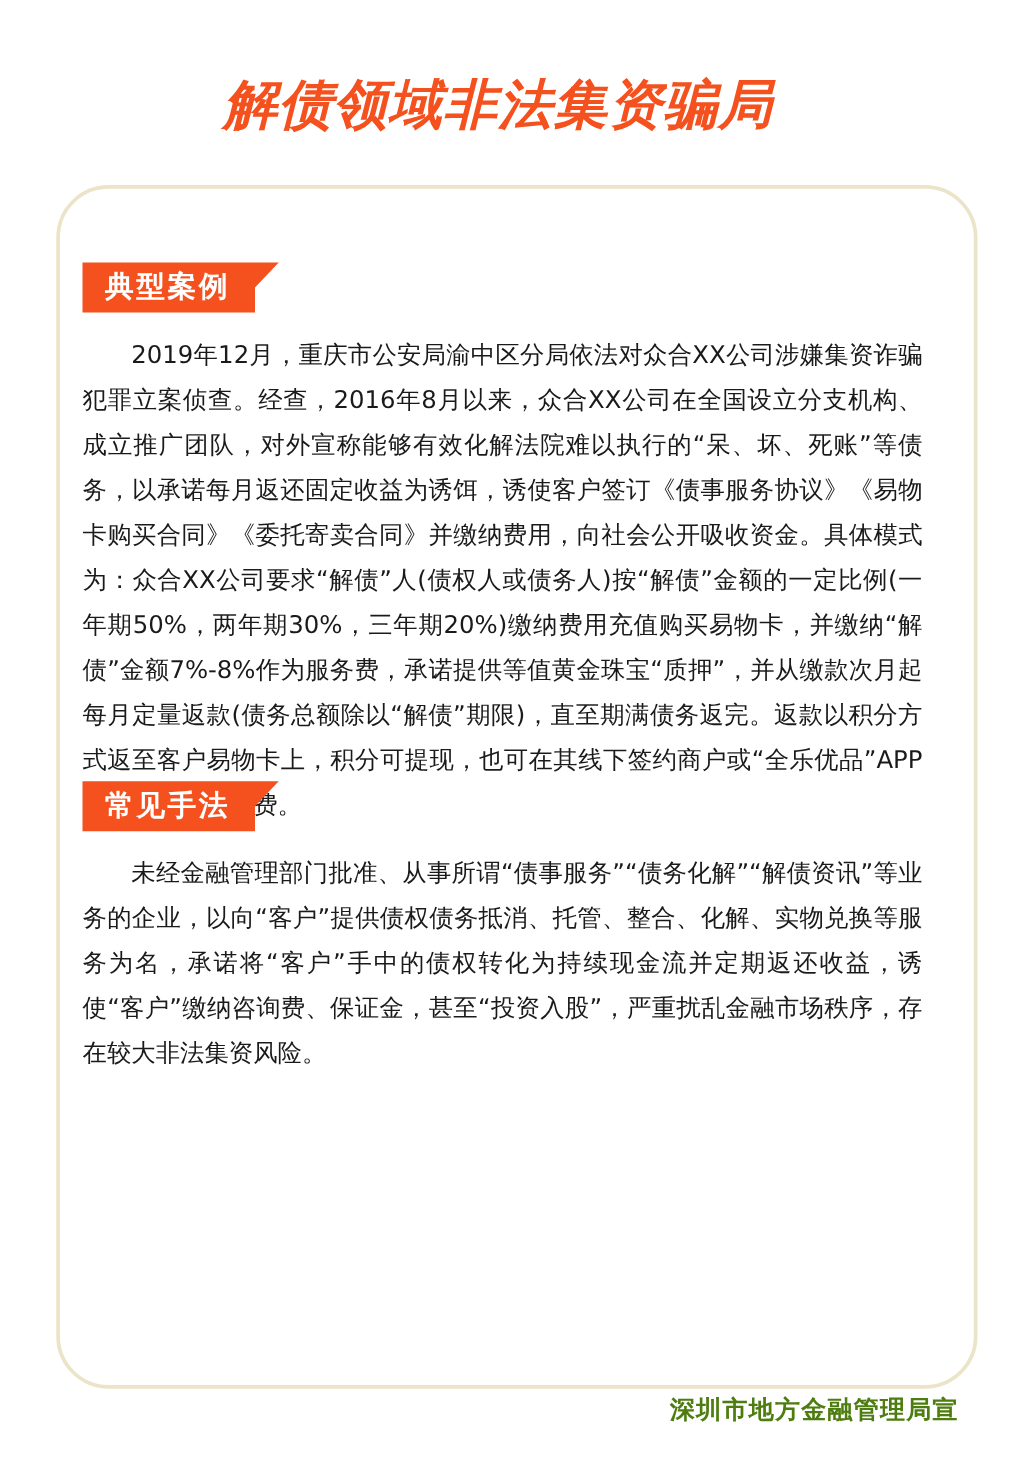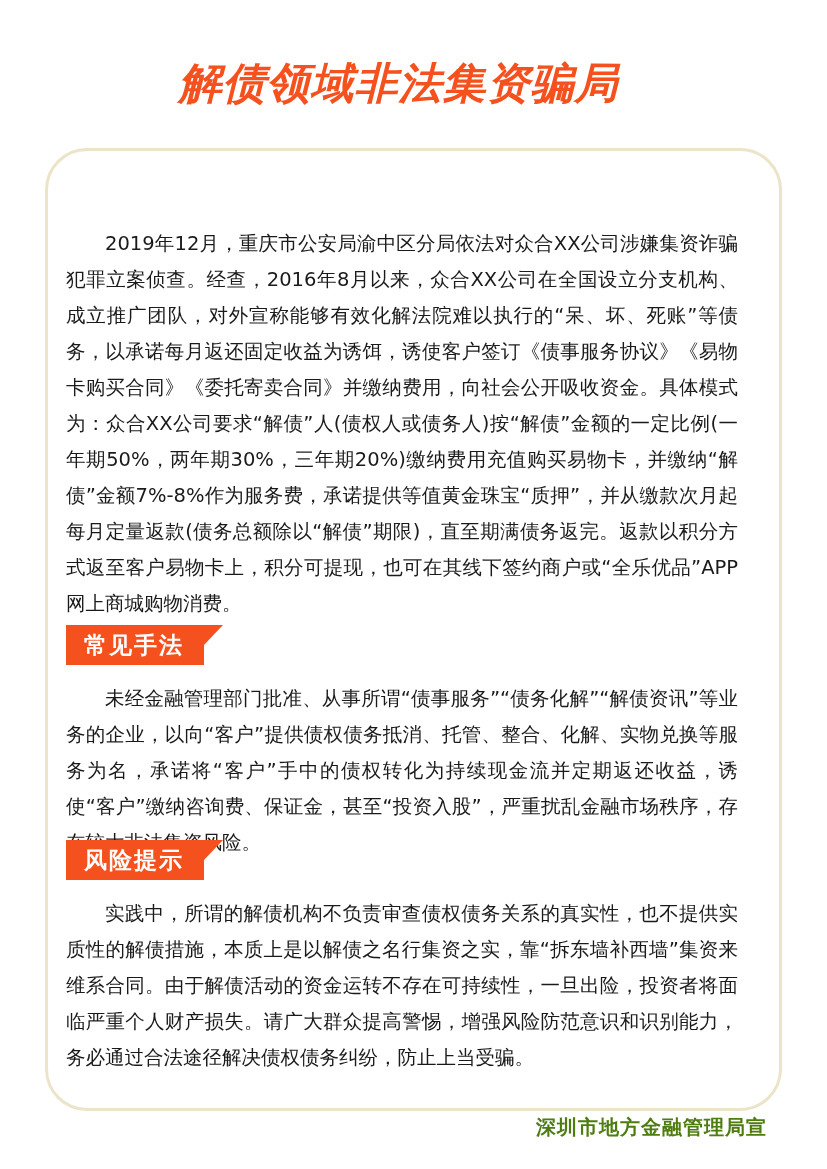--- a/index.html
+++ b/index.html
@@ -125,30 +125,27 @@
 
 <div class="poster">
 
   <div class="title">解债领域非法集资骗局</div>
 
   <div class="panel"></div>
 
   <div class="panel-inner">
 
     <div class="section" id="sec-case">
+      <div class="ribbon">典型案例</div>
       <div class="body-text">2019年12月，重庆市公安局渝中区分局依法对众合XX公司涉嫌集资诈骗犯罪立案侦查。经查，2016年8月以来，众合XX公司在全国设立分支机构、成立推广团队，对外宣称能够有效化解法院难以执行的“呆、坏、死账”等债务，以承诺每月返还固定收益为诱饵，诱使客户签订《债事服务协议》《易物卡购买合同》《委托寄卖合同》并缴纳费用，向社会公开吸收资金。具体模式为：众合XX公司要求“解债”人(债权人或债务人)按“解债”金额的一定比例(一年期50%，两年期30%，三年期20%)缴纳费用充值购买易物卡，并缴纳“解债”金额7%-8%作为服务费，承诺提供等值黄金珠宝“质押”，并从缴款次月起每月定量返款(债务总额除以“解债”期限)，直至期满债务返完。返款以积分方式返至客户易物卡上，积分可提现，也可在其线下签约商户或“全乐优品”APP网上商城购物消费。</div>
     </div>
 
     <div class="section" id="sec-methods">
       <div class="ribbon">常见手法</div>
       <div class="body-text">未经金融管理部门批准、从事所谓“债事服务”“债务化解”“解债资讯”等业务的企业，以向“客户”提供债权债务抵消、托管、整合、化解、实物兑换等服务为名，承诺将“客户”手中的债权转化为持续现金流并定期返还收益，诱使“客户”缴纳咨询费、保证金，甚至“投资入股”，严重扰乱金融市场秩序，存在较大非法集资风险。</div>
     </div>
 
-    <div class="section" id="sec-risk">
-      <div class="ribbon">风险提示</div>
-      <div class="body-text">实践中，所谓的解债机构不负责审查债权债务关系的真实性，也不提供实质性的解债措施，本质上是以解债之名行集资之实，靠“拆东墙补西墙”集资来维系合同。由于解债活动的资金运转不存在可持续性，一旦出险，投资者将面临严重个人财产损失。请广大群众提高警惕，增强风险防范意识和识别能力，务必通过合法途径解决债权债务纠纷，防止上当受骗。</div>
-    </div>
 
   </div>
 
   <div class="footer">深圳市地方金融管理局宣</div>
 
 </div>
 
 </body></html>

